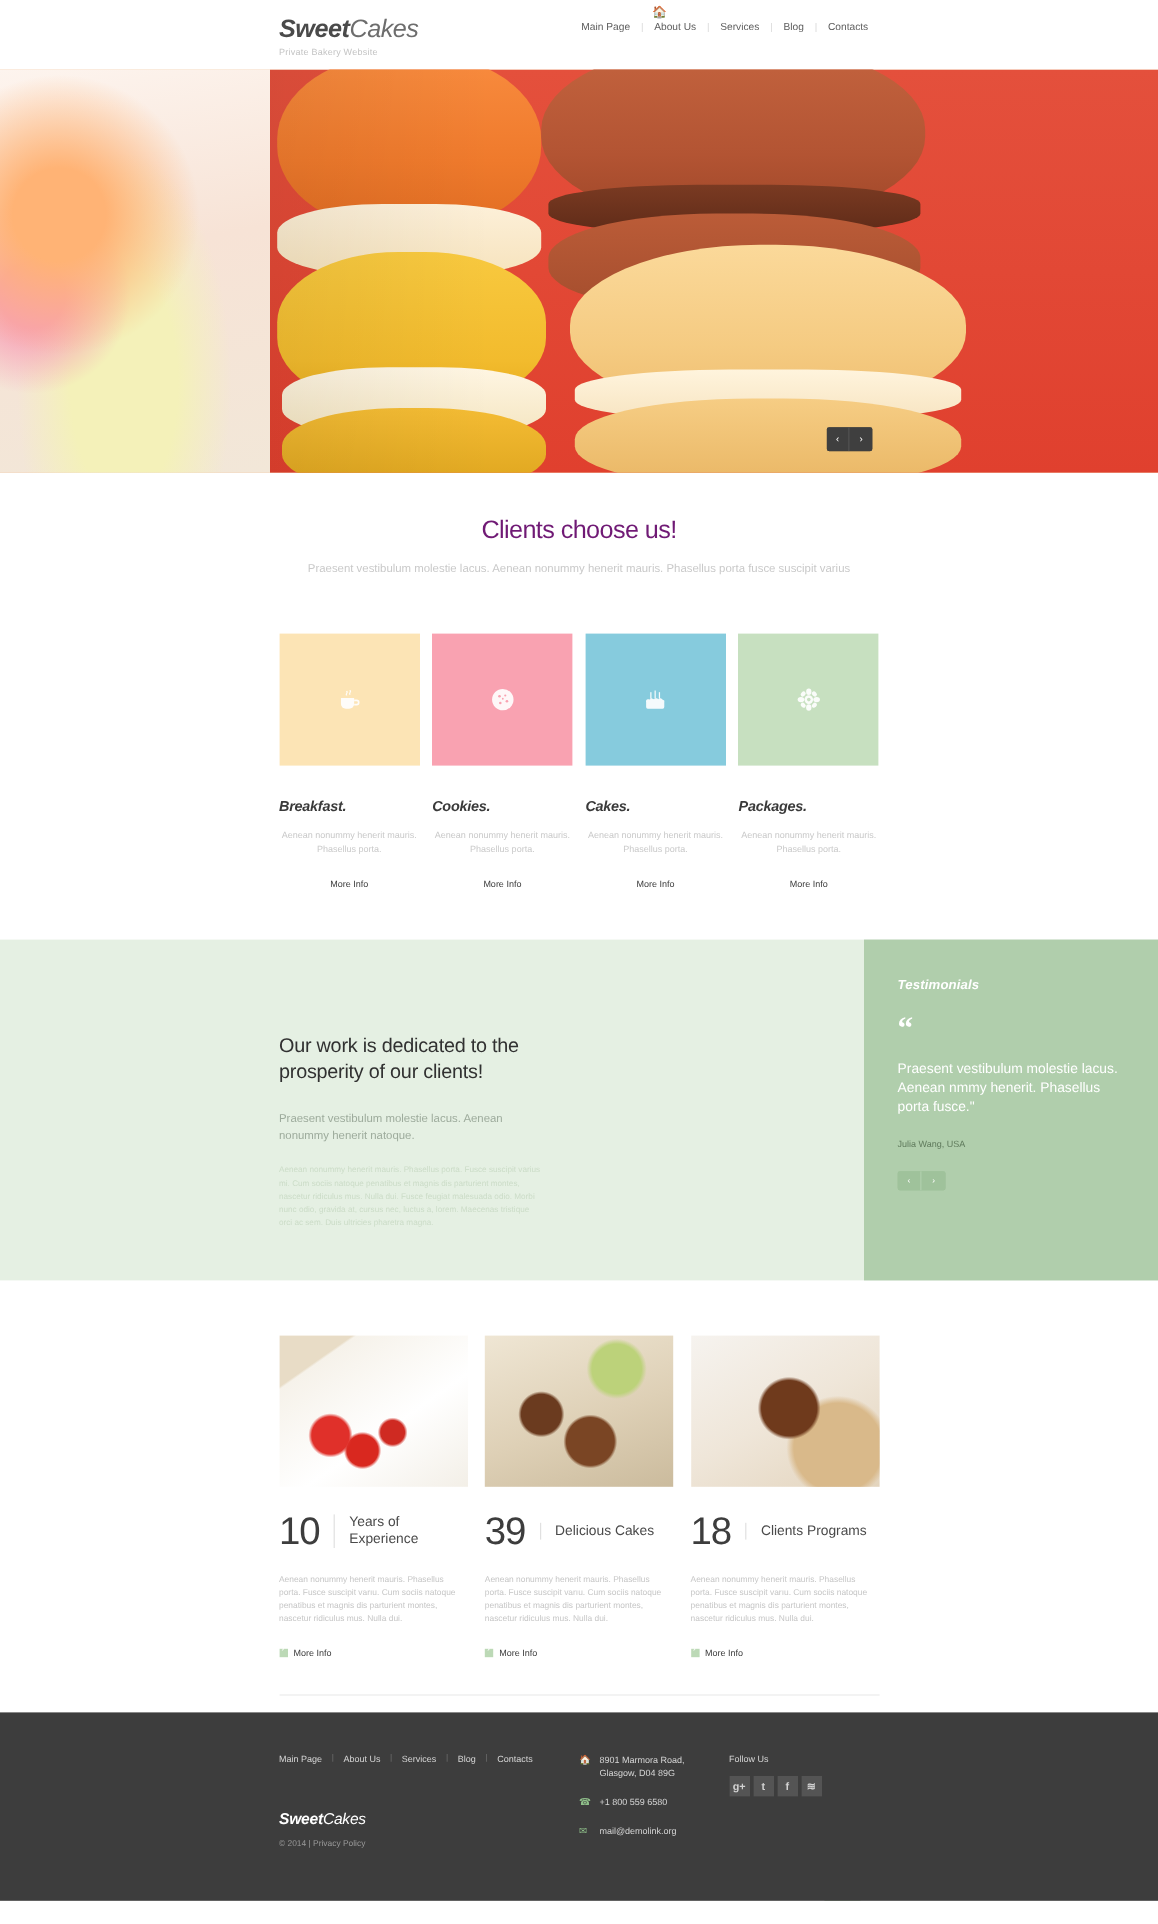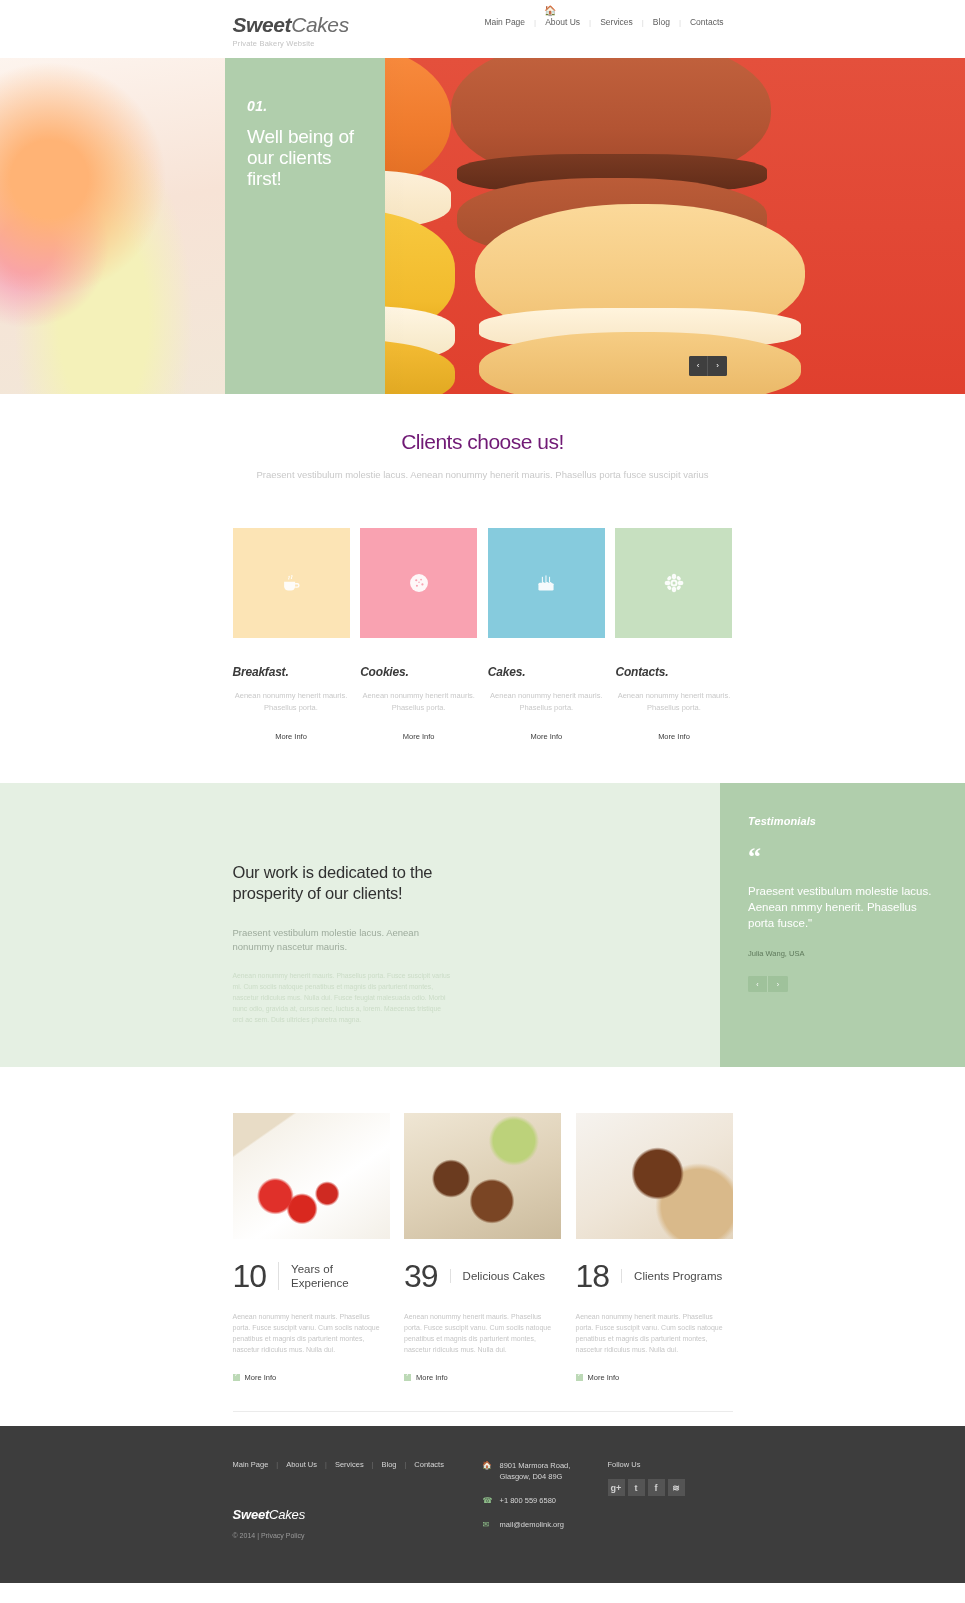--- a/index.html
+++ b/index.html
@@ -295,24 +295,20 @@
         <div class="mac mac-yellow-c"></div>
         <div class="mac mac-choc"></div>
         <div class="mac mac-choc-f"></div>
         <div class="mac mac-choc-b"></div>
         <div class="mac mac-cream"></div>
         <div class="mac mac-cream-f"></div>
         <div class="mac mac-cream-b"></div>
         <div class="sl-shade"></div>
       </div>
     </div>
-    <div class="slide-caption">
-      <div class="cap-num">01.</div>
-      <div class="cap-title">Well being of our clients first!</div>
-    </div>
 
     <div class="slider-nav">
       <button>‹</button>
       <button>›</button>
     </div>
   </div>
 
   <div class="sec-white">
     <div class="container">
       <div class="sec-title">Clients choose us!</div>
@@ -374,34 +370,34 @@
                 <ellipse cx="6.5" cy="16" rx="4" ry="3.2"></ellipse>
                 <ellipse cx="25.5" cy="16" rx="4" ry="3.2"></ellipse>
                 <ellipse cx="9.2" cy="9.2" rx="3.4" ry="2.6" transform="rotate(-45 9.2 9.2)"></ellipse>
                 <ellipse cx="22.8" cy="22.8" rx="3.4" ry="2.6" transform="rotate(-45 22.8 22.8)"></ellipse>
                 <ellipse cx="22.8" cy="9.2" rx="2.6" ry="3.4" transform="rotate(-45 22.8 9.2)"></ellipse>
                 <ellipse cx="9.2" cy="22.8" rx="2.6" ry="3.4" transform="rotate(-45 9.2 22.8)"></ellipse>
               </g>
               <circle cx="16" cy="16" r="2.2" fill="#c7e0c0"></circle>
             </svg>
           </div>
-          <div class="svc-name">Contacts.</div>
+          <div class="svc-name">Packages.</div>
           <div class="svc-txt">Aenean nonummy henerit mauris. Phasellus porta.</div>
           <a href="#" class="svc-more">More Info</a>
         </div>
 
       </div>
     </div>
   </div>
 
   <div class="sec-green">
     <div class="green-row">
       <div class="green-left">
         <div class="gl-title">Our work is dedicated to the prosperity of our clients!</div>
-        <div class="gl-lead">Praesent vestibulum molestie lacus. Aenean nonummy nascetur mauris.</div>
+        <div class="gl-lead">Praesent vestibulum molestie lacus. Aenean nonummy henerit natoque.</div>
         <div class="gl-body">Aenean nonummy henerit mauris. Phasellus porta. Fusce suscipit varius mi. Cum sociis natoque penatibus et magnis dis parturient montes, nascetur ridiculus mus. Nulla dui. Fusce feugiat malesuada odio. Morbi nunc odio, gravida at, cursus nec, luctus a, lorem. Maecenas tristique orci ac sem. Duis ultricies pharetra magna.</div>
       </div>
     </div>
     <div class="testimonials">
       <div class="tst-title">Testimonials</div>
       <div class="tst-quote">“</div>
       <div class="tst-text">Praesent vestibulum molestie lacus. Aenean nmmy henerit. Phasellus porta fusce."</div>
       <div class="tst-author">Julia Wang, USA</div>
       <div class="tst-nav">
         <button>‹</button>

